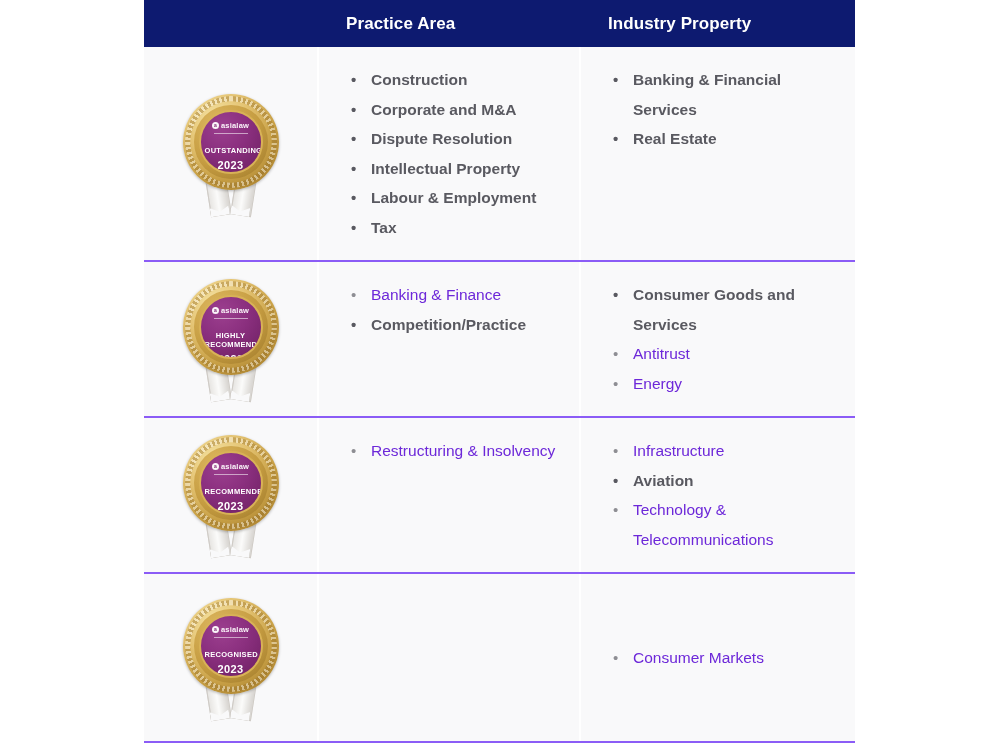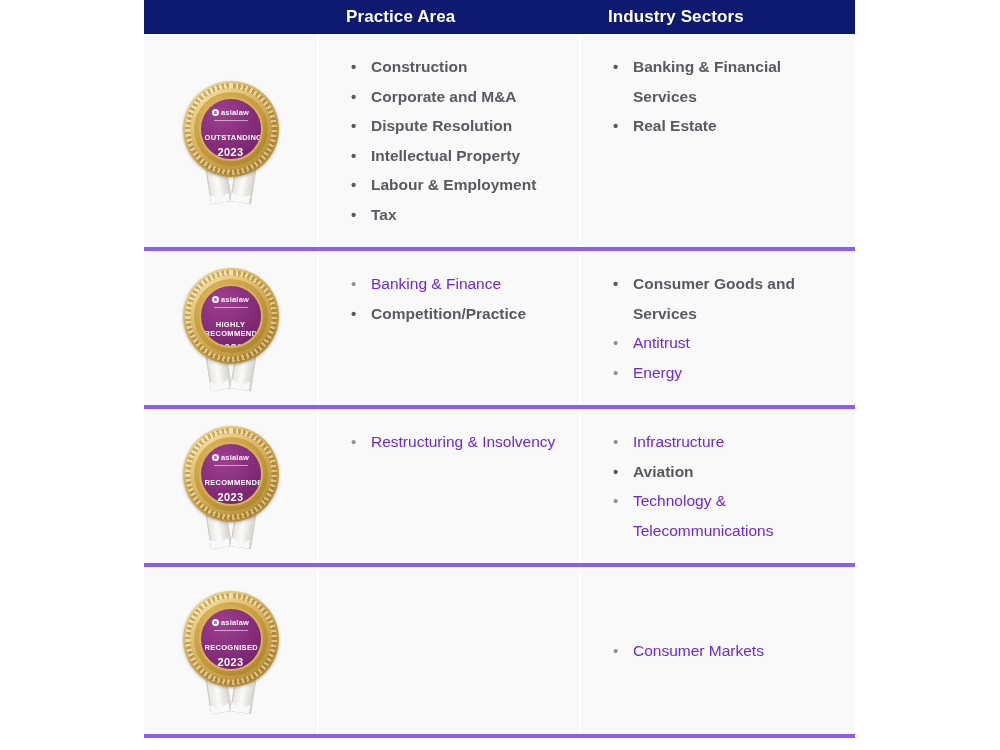--- a/index.html
+++ b/index.html
@@ -20,41 +20,41 @@
   .table {
     position: absolute;
     left: 144px;
     top: 0;
     width: 711px;
     border-collapse: collapse;
     table-layout: fixed;
   }
   .thead-row {
     background: #0d1a70;
-    height: 34px;
+    height: 47px;
   }
   .th {
     color: #ffffff;
     font-size: 17px;
     font-weight: bold;
     text-align: left;
     vertical-align: middle;
     padding: 0 0 0 28px;
     letter-spacing: 0.1px;
   }
   .th.blank { padding: 0; }
   col.c-badge { width: 174px; }
   col.c-pa    { width: 262px; }
   col.c-is    { width: 275px; }
 
   .body-row { background: #f9f9fa; }
   .cell {
     vertical-align: top;
     padding: 18px 14px 18px 28px;
-    border-bottom: 4px solid #8b5cf6;
+    border-bottom: 2px solid #8b5cf6;
     border-left: 2px solid #ffffff;
   }
   .cell.badge-cell {
     border-left: none;
     padding: 0;
     text-align: center;
     vertical-align: middle;
   }
   ul.list {
     margin: 0;
@@ -207,21 +207,21 @@
   <table class="table">
     <colgroup>
       <col class="c-badge">
       <col class="c-pa">
       <col class="c-is">
     </colgroup>
     <thead>
       <tr class="thead-row">
         <th class="th blank"></th>
         <th class="th">Practice Area</th>
-        <th class="th">Industry Sectors</th>
+        <th class="th">Industry Property</th>
       </tr>
     </thead>
     <tbody>
 
       <tr class="body-row">
         <td class="cell badge-cell">
           <div class="badge">
             <div class="ribbons">
               <div class="ribbon left"></div>
               <div class="ribbon right"></div>

